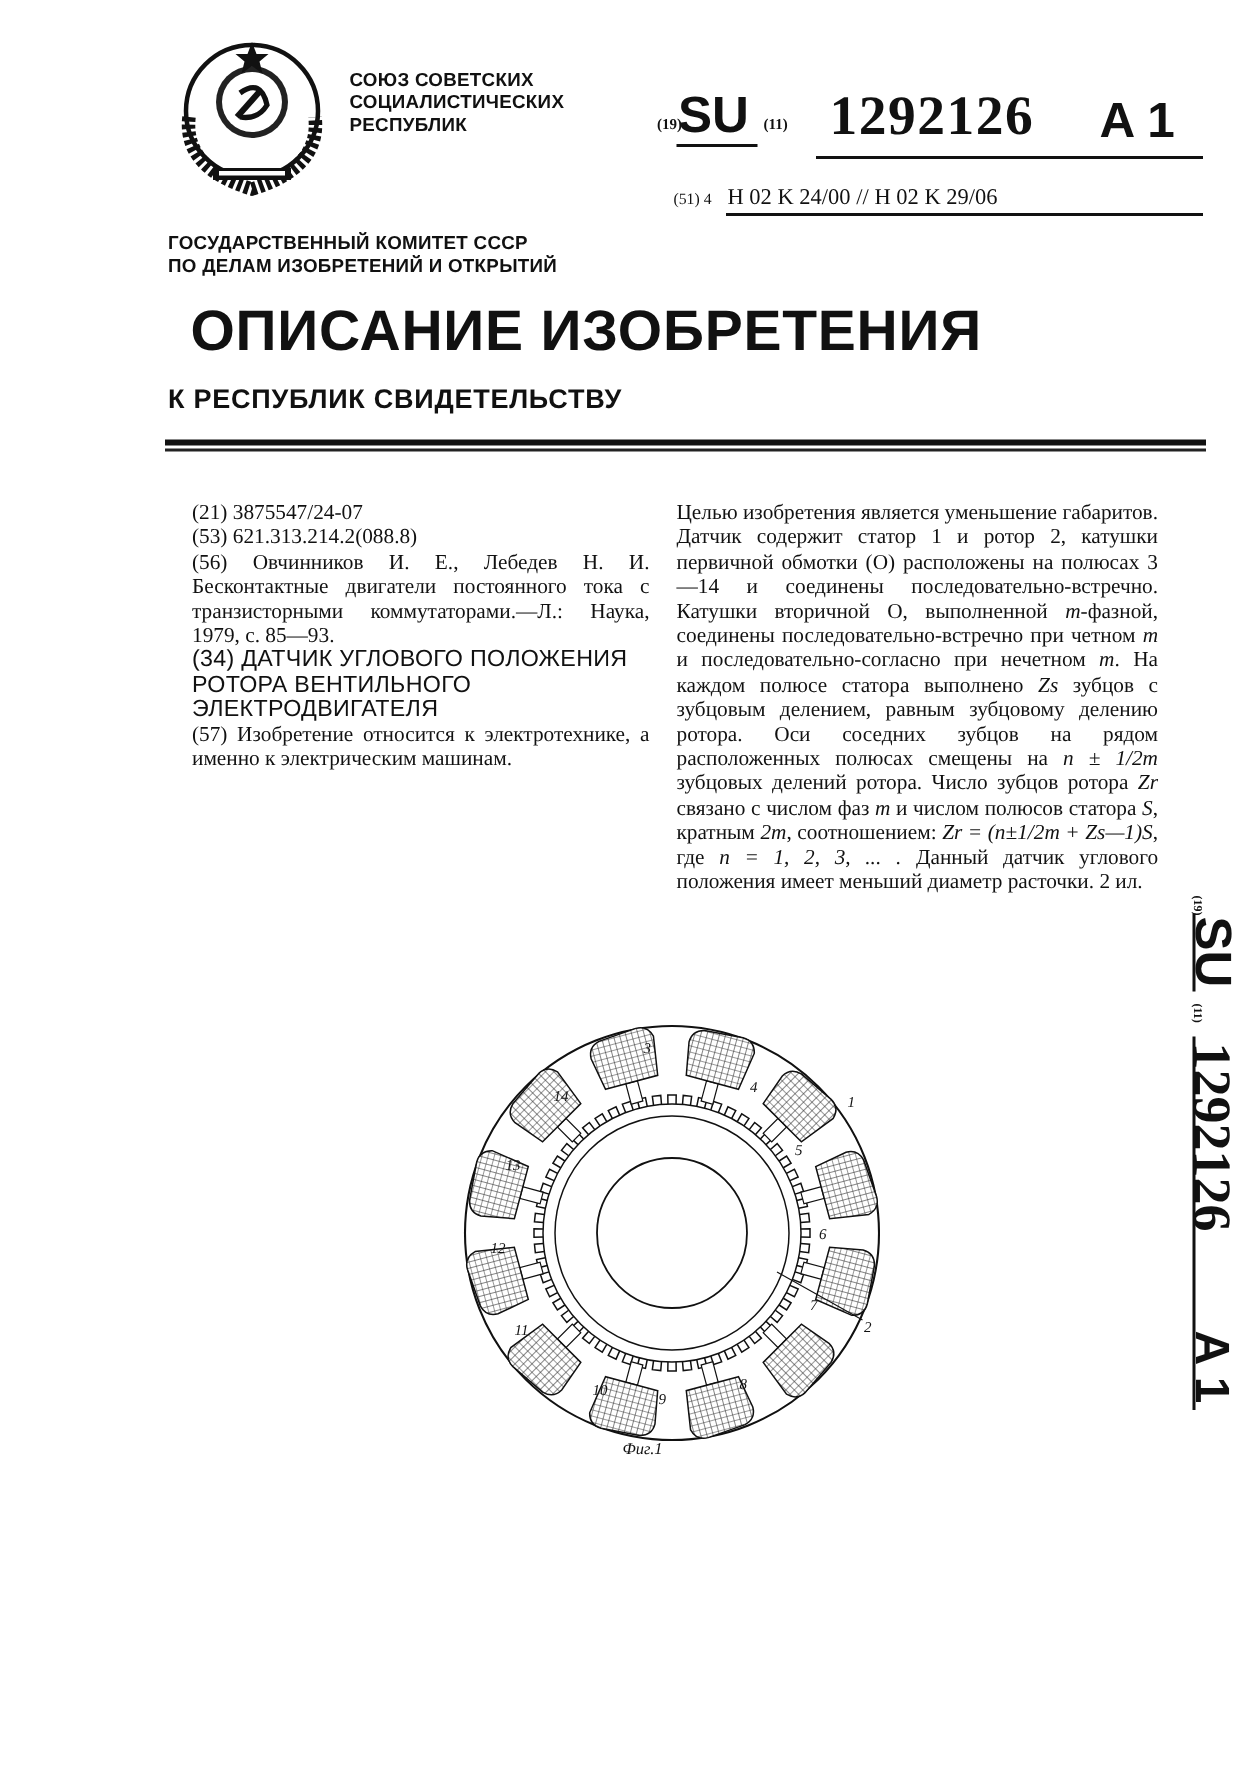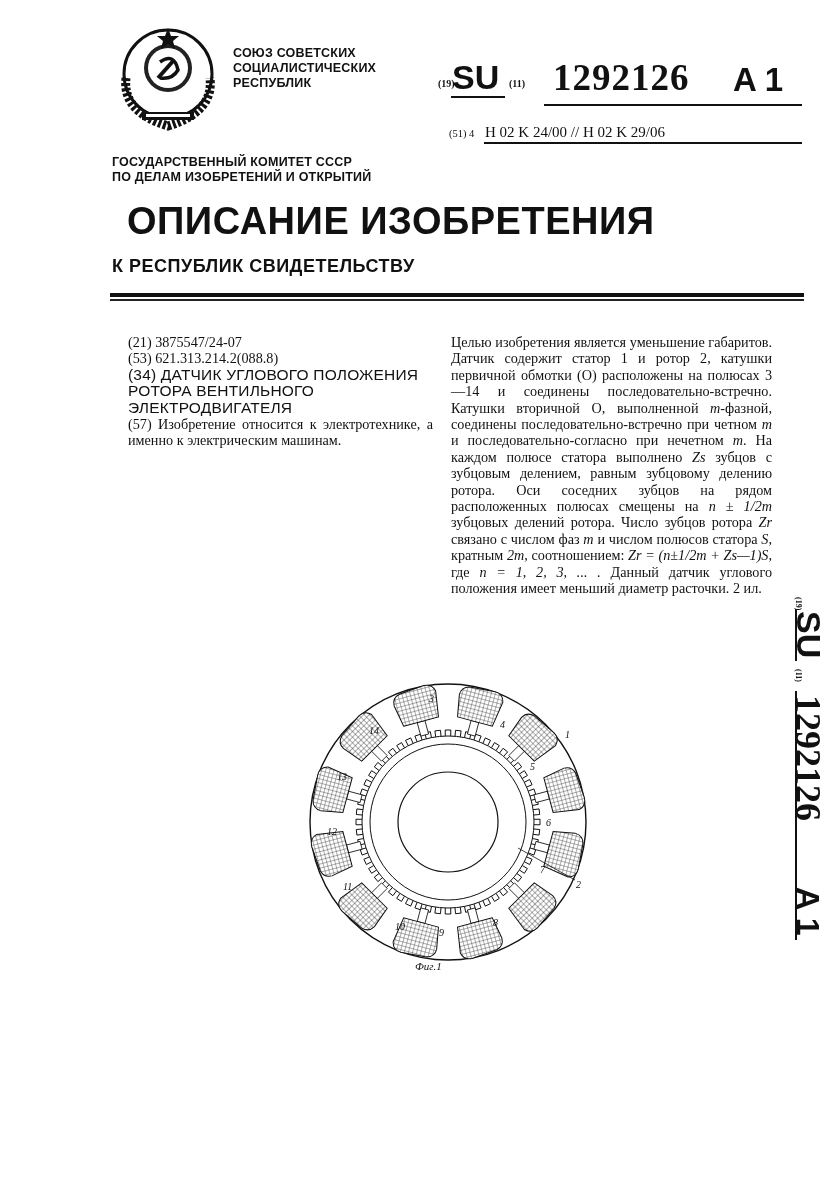--- a/index.html
+++ b/index.html
@@ -81,20 +81,21 @@
   <div>ПО ДЕЛАМ ИЗОБРЕТЕНИЙ И ОТКРЫТИЙ</div>
 </div>
 <div id="doc-title" class="abs sans">ОПИСАНИЕ ИЗОБРЕТЕНИЯ</div>
 <div id="doc-subtitle" class="abs sans">К РЕСПУБЛИК СВИДЕТЕЛЬСТВУ</div>
 <div id="main-rule-1" class="abs"></div>
 <div id="main-rule-2" class="abs"></div>
 
 <div id="col-left" class="abs col">
   <p>(21) 3875547/24-07</p>
   <p>(53) 621.313.214.2(088.8)</p>
+  <p>(56) Овчинников И. Е., Лебедев Н. И. Бесконтактные двигатели постоянного тока с транзисторными коммутаторами.—Л.: Наука, 1979, с. 85—93.</p>
   <p class="title54">(34) ДАТЧИК УГЛОВОГО ПОЛОЖЕНИЯ РОТОРА ВЕНТИЛЬНОГО ЭЛЕКТРОДВИГАТЕЛЯ</p>
   <p>(57) Изобретение относится к электротехнике, а именно к электрическим машинам.</p>
 </div>
 
 <div id="col-right" class="abs col">
   <p><span>Целью изобретения является уменьшение габаритов. Датчик содержит статор 1 и ротор 2, катушки первичной обмотки (О) расположены на полюсах 3—14 и соединены последовательно-встречно. Катушки вторичной О, выполненной</span> <span class="it">m</span><span>-фазной, соединены последовательно-встречно при четном</span> <span class="it">m</span> <span>и последовательно-согласно при нечетном</span> <span class="it">m</span><span>. На каждом полюсе статора выполнено</span> <span class="it">Zs</span> <span>зубцов с зубцовым делением, равным зубцовому делению ротора. Оси соседних зубцов на рядом расположенных полюсах смещены на</span> <span class="it">n ± 1/2m</span> <span>зубцовых делений ротора. Число зубцов ротора</span> <span class="it">Zr</span> <span>связано с числом фаз</span> <span class="it">m</span> <span>и числом полюсов статора</span> <span class="it">S</span><span>, кратным</span> <span class="it">2m</span><span>, соотношением:</span> <span class="it">Zr = (n±1/2m + Zs—1)S</span><span>, где</span> <span class="it">n = 1, 2, 3, ... .</span> <span>Данный датчик углового положения имеет меньший диаметр расточки. 2 ил.</span></p>
 </div>
 
 <svg id="side-label" class="abs" viewBox="0 0 40 345">
   <g transform="translate(8,0) rotate(90)">

